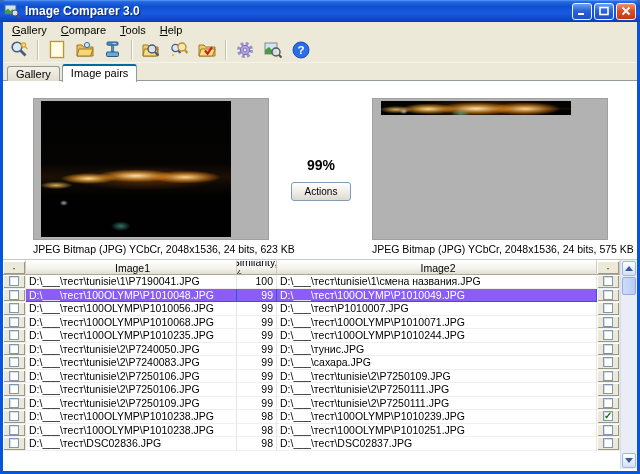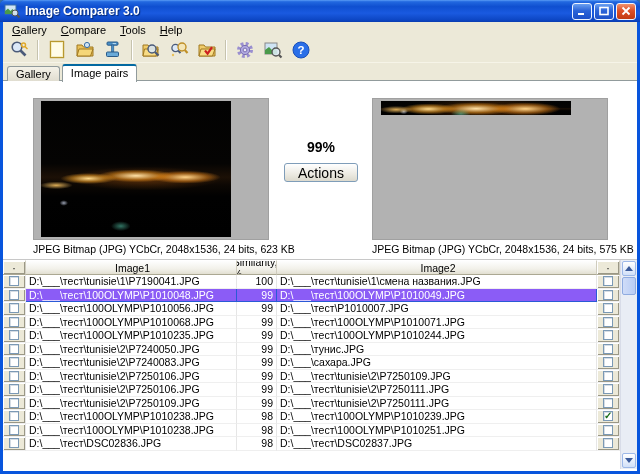--- a/index.html
+++ b/index.html
@@ -40,23 +40,23 @@
       radial-gradient(14px 7px at 42% 92%, rgba(90,210,180,.55), transparent 70%),
       radial-gradient(22px 5px at 8% 62%, rgba(255,200,100,.85), transparent 75%),
       radial-gradient(36px 7px at 25% 57%, #ffd98a, rgba(255,170,40,.5) 45%, transparent 78%),
       radial-gradient(48px 8px at 50% 55%, #ffe2a8, rgba(255,160,30,.45) 50%, transparent 80%),
       radial-gradient(44px 8px at 76% 56%, #ffd388, rgba(255,150,30,.45) 50%, transparent 80%),
       radial-gradient(90px 14px at 55% 57%, rgba(255,130,20,.3), transparent 85%),
       radial-gradient(6px 4px at 12% 75%, rgba(220,230,255,.7), transparent 70%),
       linear-gradient(180deg,#020202 0%,#050403 46%,#1c1006 56%,#0c0703 62%,#010101 70%,#000 100%);}
   .night.l{left:7px;}
   .night.r{left:8px;}
-  .mid{position:absolute;left:268px;width:100px;top:57px;text-align:center;}
+  .mid{position:absolute;left:268px;width:100px;top:75px;text-align:center;}
   .sim-big{font-size:14px;font-weight:bold;margin-bottom:8px;}
-  .actions-btn{font-family:"Liberation Sans",sans-serif;font-size:14px;height:19px;padding:0 13px;border:1px solid #7f9db9;border-radius:3px;
+  .actions-btn{font-family:"Liberation Sans",sans-serif;font-size:10px;height:19px;padding:0 13px;border:1px solid #7f9db9;border-radius:3px;
     background:linear-gradient(180deg,#fff,#eceae2 60%,#dcd9cd);}
   .caption{position:absolute;top:161px;width:236px;text-align:right;font-size:10.5px;color:#000;white-space:nowrap;}
   .caption.left{left:30px;}
   .caption.right{left:369px;}
   
   .grid{flex:1;position:relative;display:flex;flex-direction:column;overflow:hidden;background:#fff;border-top:1px solid #c8c8c8;}
   .ghead,.r{display:flex;padding-right:17px;flex:0 0 auto;}
   .ghead{height:15px;}
   .hc{background:linear-gradient(180deg,#fefefe,#f2f1ea 60%,#e2dfd2);border-right:1px solid #cfccbe;border-bottom:1px solid #aba893;border-top:1px solid #fff;
     font-size:10.5px;display:flex;align-items:center;justify-content:center;overflow:hidden;color:#000;}

